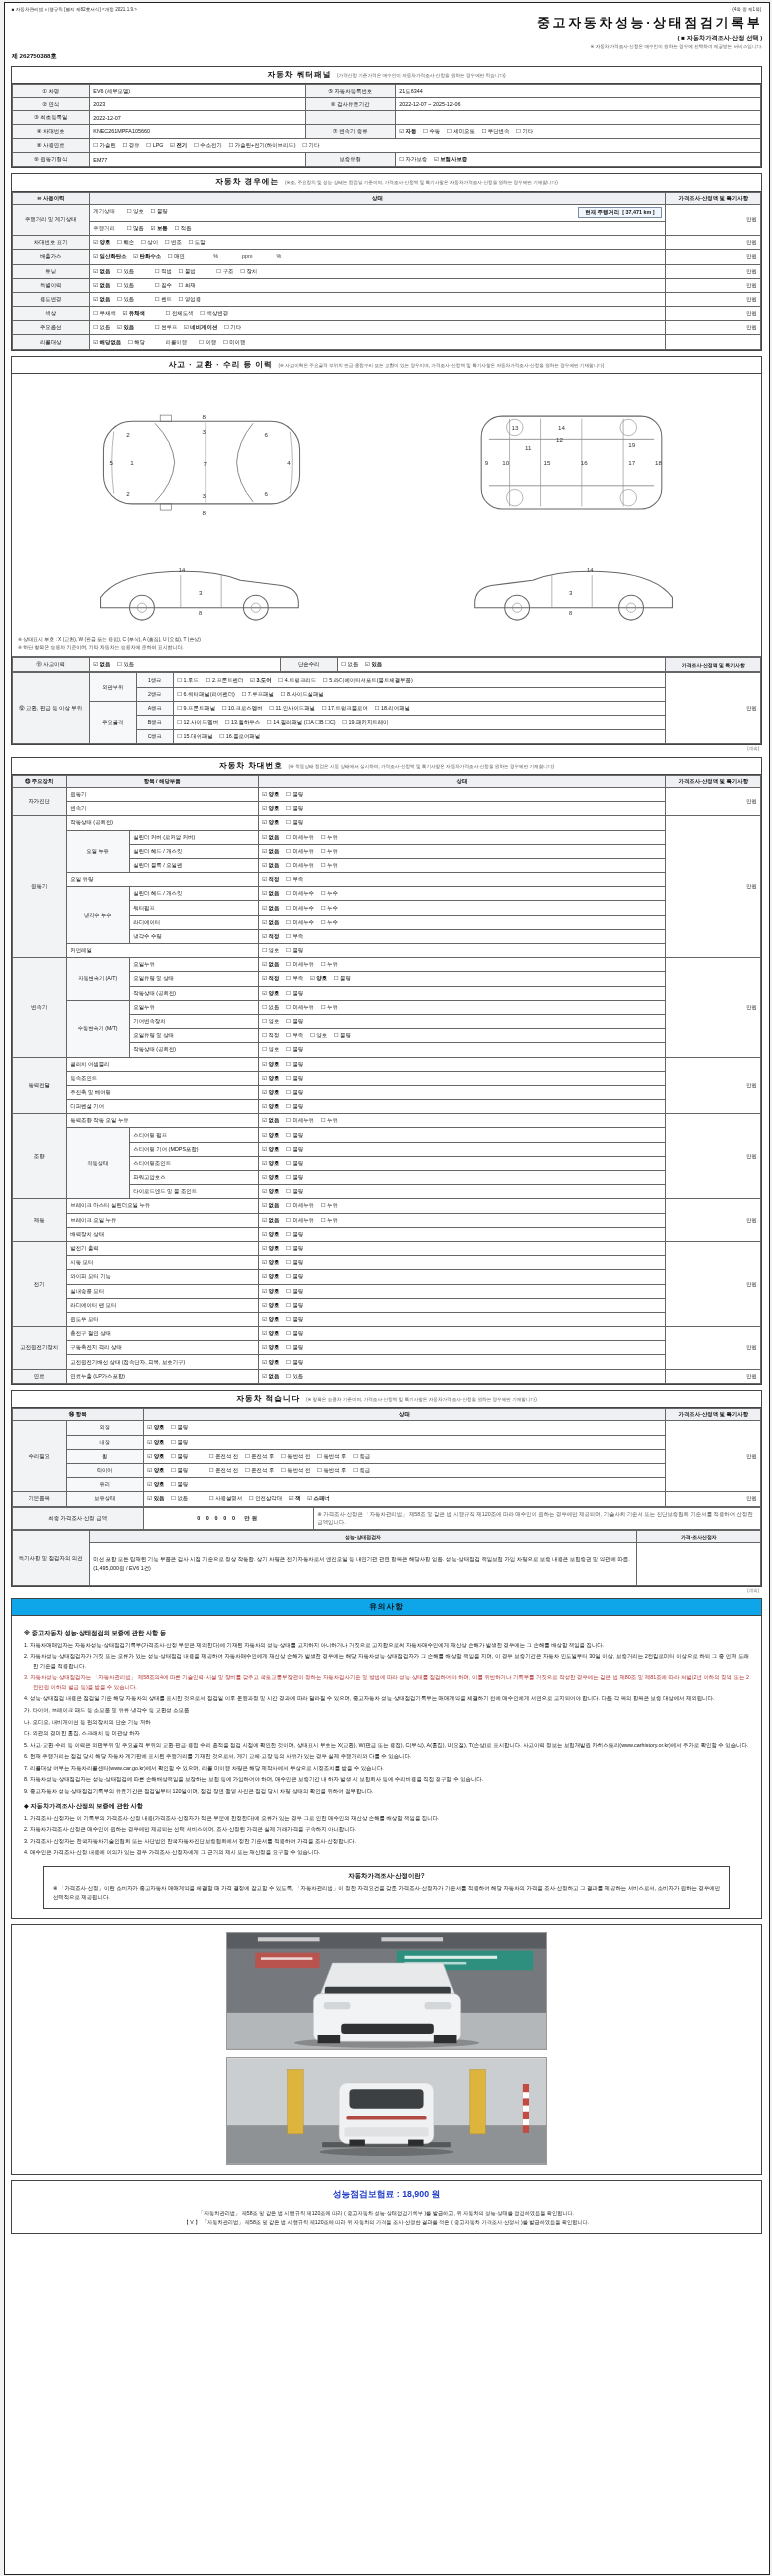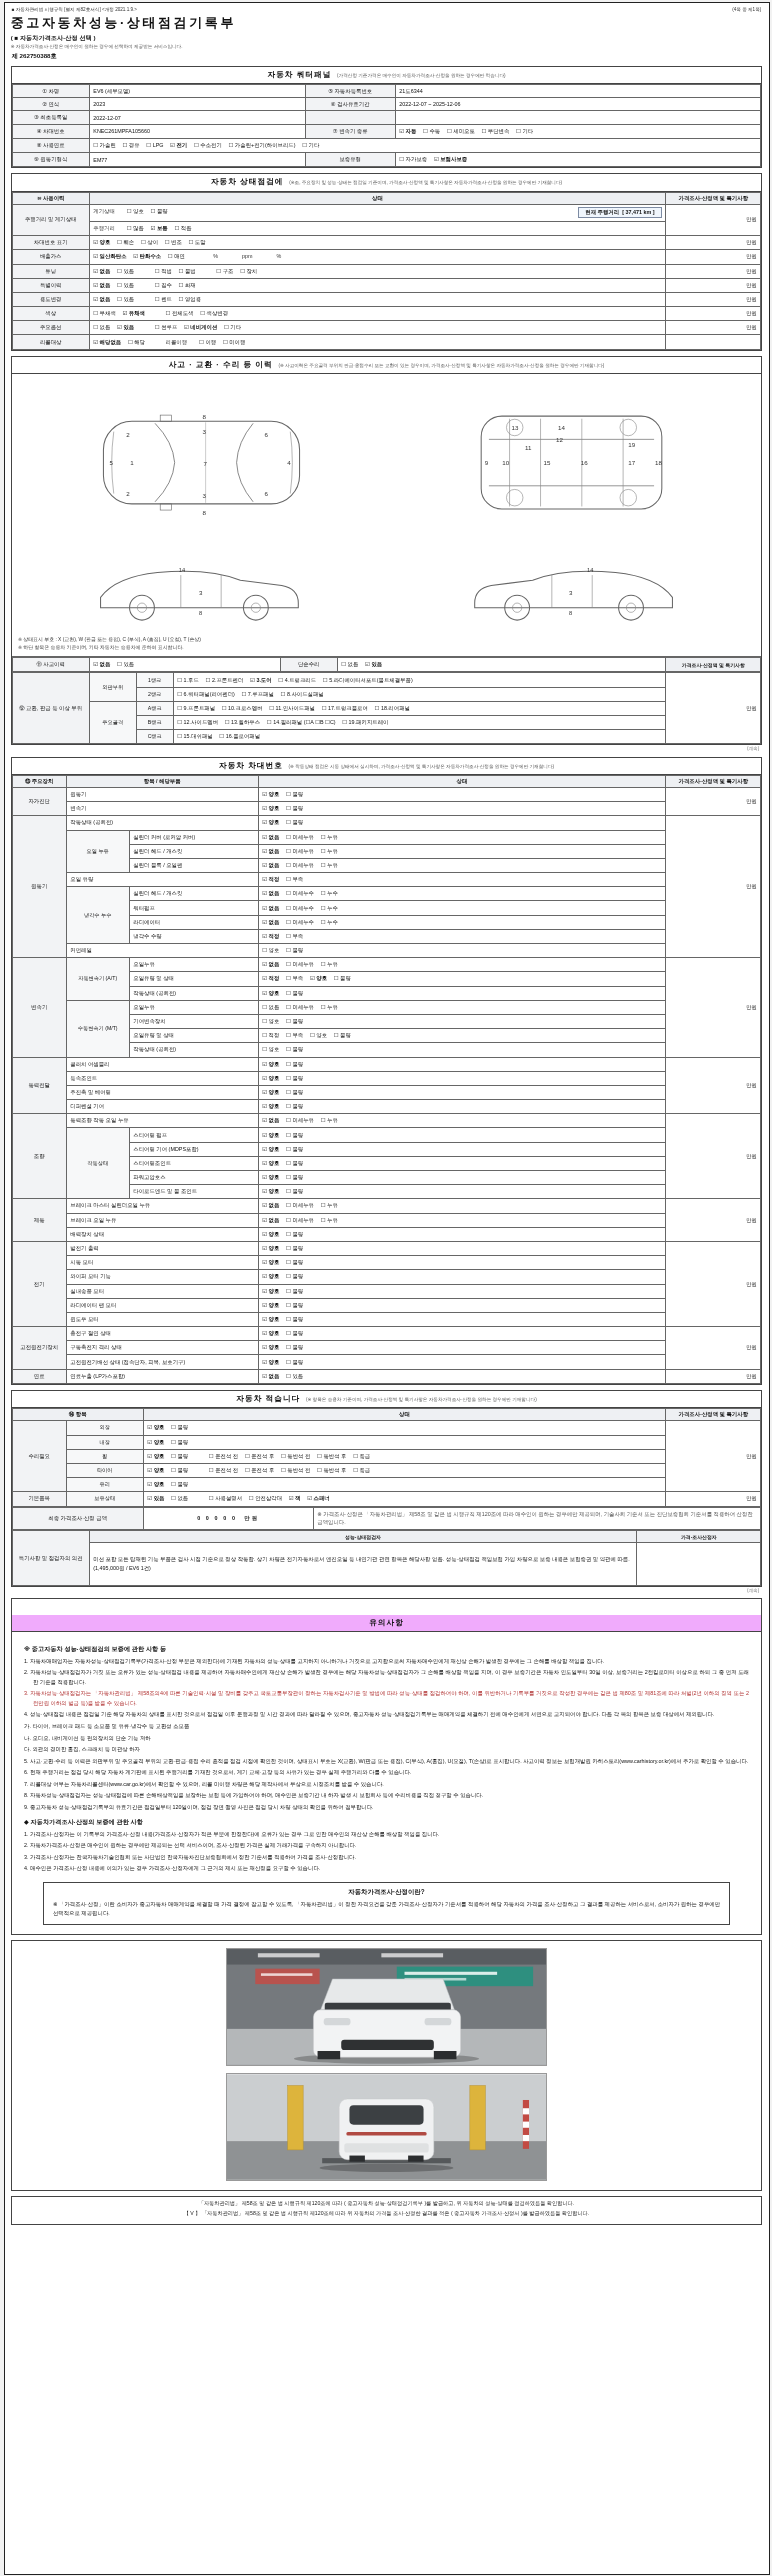--- a/index.html
+++ b/index.html
@@ -7,31 +7,31 @@
   body {
     height: 2576px; overflow: hidden; background: #f2f2f2;
     font-family: "Liberation Sans", "DejaVu Sans", sans-serif;
     color: #111; font-size: 5.7px;
   }
   .doc {
     width: 766px; height: 2573px; margin: 1.5px auto 0;
     background: #fff; border: 0.5px solid #222; padding: 3.1px 6.2px 7.2px;
   }
   .top-line { display: flex; justify-content: space-between; font-size: 4.6px; color: #333; padding: 1px 1px 1.5px; }
-  .title-block { text-align: left; padding: 1px 0 1px; }
+  .title-block { text-align: right; padding: 1px 0 1px; }
   .doc-title { font-size: 13px; font-weight: bold; letter-spacing: 2.6px; }
   .title-sub { font-size: 6.2px; font-weight: bold; margin-top: 1.5px; }
   .title-note { font-size: 4.6px; color: #555; margin-top: 1px; }
   .doc-no { text-align: left; font-size: 6.2px; font-weight: bold; margin: 2.1px 0 0 1px; }
 
   .block { border: 0.5px solid #444; margin-top: 5.2px; background: #fff; }
   .sec-head { text-align: center; padding: 3.1px 2.1px; border-bottom: 0.5px solid #444; }
   .sec-head b { font-size: 7.7px; letter-spacing: 1px; }
   .sec-note { font-size: 4.6px; color: #555; margin-left: 4.1px; font-weight: normal; }
-  .sec-head.gray { background: #f0abfc; margin-top: 16px; }
+  .sec-head.gray { background: #0ea5e9; }
 
   table.grid { width: 100%; border-collapse: collapse; table-layout: fixed; }
   .grid td { border: 0.5px solid #666; padding: 2.6px 3.6px; vertical-align: middle; font-size: 5.4px; word-break: break-all; }
   .grid td.lbl { background: #f2f3f5; text-align: center; }
   .grid td.sub { background: #f7f8f9; text-align: center; font-size: 5.2px; }
   .grid td.item { background: #fff; }
   .grid td.price { text-align: right; color: #222; font-size: 5.2px; }
   .grid tr.hdr td { background: #eef0f3; text-align: center; font-weight: bold; padding: 2.1px; }
   .grid td.phdr { background: #eef0f3; text-align: center; font-weight: bold; font-size: 4.9px; }
 
@@ -129,21 +129,21 @@
         <td>EM77</td>
         <td class="lbl">보증유형</td>
         <td><span class="ck">☐ 자가보증</span><span class="ck on">☑ 보험사보증</span></td>
       </tr>
     </tbody>
       </table>
   </section>
 
   <section class="block">
     <div class="sec-head">
-      <b>자동차 상태점검에</b>
+      <b>자동차 경우에는</b>
       <span class="sec-note">(※조, 주요장치 및 성능·상태는 점검일 기준이며, 가격조사·산정액 및 특기사항은 자동차가격조사·산정을 원하는 경우에만 기재합니다)</span>
     </div>
     <table class="grid">
       <colgroup>
           <col style="width:77px">
           <col>
           <col style="width:95px">
         </colgroup>
       <tbody>
           <tr class="hdr">
@@ -784,20 +784,24 @@
           <rect x="232" y="112" width="156" height="7" rx="3" fill="#b04a42"></rect>
           <rect x="228" y="134" width="164" height="18" rx="5" fill="#dfe1e2"></rect>
           <rect x="238" y="158" width="30" height="12" fill="#2b2d2f"></rect>
           <rect x="352" y="158" width="30" height="12" fill="#2b2d2f"></rect>
         </svg>
       </div>
     </div>
   </section>
 
   <section class="block">
+    <div class="premium">
+      <span>성능점검보험료 :</span>
+      <span>18,900 원</span>
+    </div>
     <div class="confirm-lines">
       <div>「자동차관리법」 제58조 및 같은 법 시행규칙 제120조에 따라 ( 중고자동차 성능·상태점검기록부 )를 발급하고, 위 자동차의 성능·상태를 점검하였음을 확인합니다.</div>
       <div>【 V 】 「자동차관리법」 제58조 및 같은 법 시행규칙 제120조에 따라 위 자동차의 가격을 조사·산정한 결과를 적은 ( 중고자동차 가격조사·산정서 )를 발급하였음을 확인합니다.</div>
     </div>
   </section>
 
 </div>
 
 
 </body></html>

